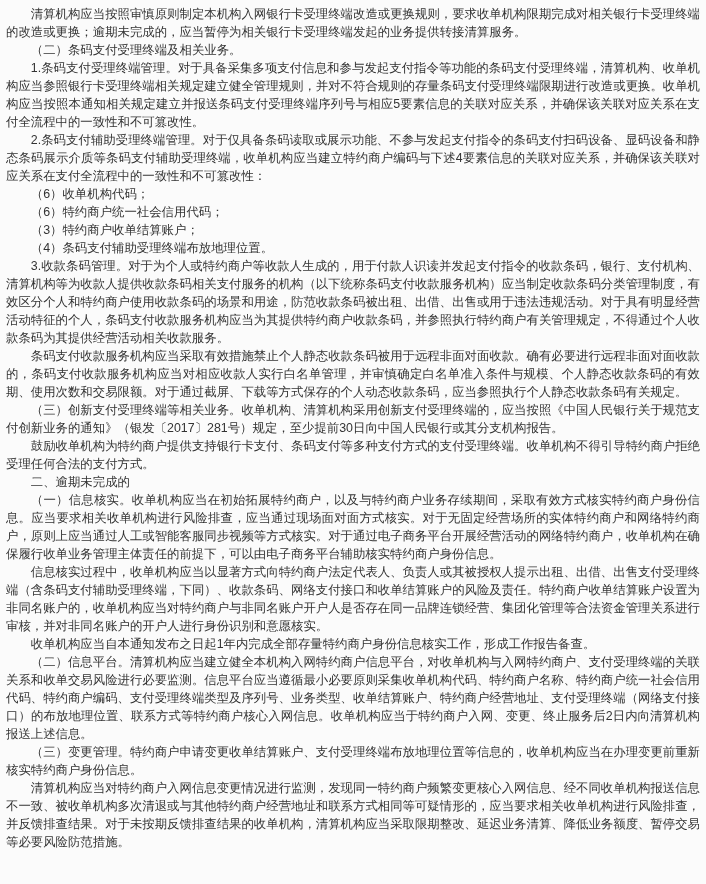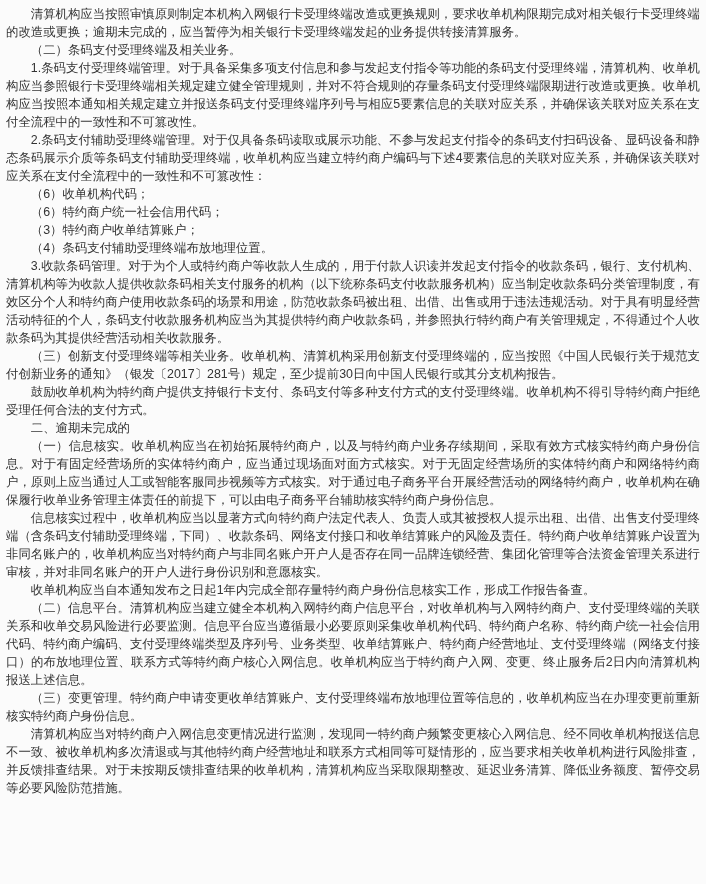--- a/index.html
+++ b/index.html
@@ -37,22 +37,23 @@
 <main class="doc-page" style="color: rgb(51, 51, 51);">
   <p>清算机构应当按照审慎原则制定本机构入网银行卡受理终端改造或更换规则，要求收单机构限期完成对相关银行卡受理终端的改造或更换；逾期未完成的，应当暂停为相关银行卡受理终端发起的业务提供转接清算服务。</p>
   <p>（二）条码支付受理终端及相关业务。</p>
   <p>1.条码支付受理终端管理。对于具备采集多项支付信息和参与发起支付指令等功能的条码支付受理终端，清算机构、收单机构应当参照银行卡受理终端相关规定建立健全管理规则，并对不符合规则的存量条码支付受理终端限期进行改造或更换。收单机构应当按照本通知相关规定建立并报送条码支付受理终端序列号与相应5要素信息的关联对应关系，并确保该关联对应关系在支付全流程中的一致性和不可篡改性。</p>
   <p>2.条码支付辅助受理终端管理。对于仅具备条码读取或展示功能、不参与发起支付指令的条码支付扫码设备、显码设备和静态条码展示介质等条码支付辅助受理终端，收单机构应当建立特约商户编码与下述4要素信息的关联对应关系，并确保该关联对应关系在支付全流程中的一致性和不可篡改性：</p>
   <p>（6）收单机构代码；</p>
   <p>（6）特约商户统一社会信用代码；</p>
   <p>（3）特约商户收单结算账户；</p>
   <p>（4）条码支付辅助受理终端布放地理位置。</p>
   <p>3.收款条码管理。对于为个人或特约商户等收款人生成的，用于付款人识读并发起支付指令的收款条码，银行、支付机构、清算机构等为收款人提供收款条码相关支付服务的机构（以下统称条码支付收款服务机构）应当制定收款条码分类管理制度，有效区分个人和特约商户使用收款条码的场景和用途，防范收款条码被出租、出借、出售或用于违法违规活动。对于具有明显经营活动特征的个人，条码支付收款服务机构应当为其提供特约商户收款条码，并参照执行特约商户有关管理规定，不得通过个人收款条码为其提供经营活动相关收款服务。</p>
+  <p>条码支付收款服务机构应当采取有效措施禁止个人静态收款条码被用于远程非面对面收款。确有必要进行远程非面对面收款的，条码支付收款服务机构应当对相应收款人实行白名单管理，并审慎确定白名单准入条件与规模、个人静态收款条码的有效期、使用次数和交易限额。对于通过截屏、下载等方式保存的个人动态收款条码，应当参照执行个人静态收款条码有关规定。</p>
   <p>（三）创新支付受理终端等相关业务。收单机构、清算机构采用创新支付受理终端的，应当按照《中国人民银行关于规范支付创新业务的通知》（银发〔2017〕281号）规定，至少提前30日向中国人民银行或其分支机构报告。</p>
   <p>鼓励收单机构为特约商户提供支持银行卡支付、条码支付等多种支付方式的支付受理终端。收单机构不得引导特约商户拒绝受理任何合法的支付方式。</p>
   <p>二、逾期未完成的</p>
-  <p>（一）信息核实。收单机构应当在初始拓展特约商户，以及与特约商户业务存续期间，采取有效方式核实特约商户身份信息。对于有固定经营场所的实体特约商户，应当通过现场面对面方式核实。对于无固定经营场所的实体特约商户和网络特约商户，原则上应当通过人工或智能客服同步视频等方式核实。对于通过电子商务平台开展经营活动的网络特约商户，收单机构在确保履行收单业务管理主体责任的前提下，可以由电子商务平台辅助核实特约商户身份信息。</p>
+  <p>（一）信息核实。收单机构应当在初始拓展特约商户，以及与特约商户业务存续期间，采取有效方式核实特约商户身份信息。应当要求相关收单机构进行风险排查，应当通过现场面对面方式核实。对于无固定经营场所的实体特约商户和网络特约商户，原则上应当通过人工或智能客服同步视频等方式核实。对于通过电子商务平台开展经营活动的网络特约商户，收单机构在确保履行收单业务管理主体责任的前提下，可以由电子商务平台辅助核实特约商户身份信息。</p>
   <p>信息核实过程中，收单机构应当以显著方式向特约商户法定代表人、负责人或其被授权人提示出租、出借、出售支付受理终端（含条码支付辅助受理终端，下同）、收款条码、网络支付接口和收单结算账户的风险及责任。特约商户收单结算账户设置为非同名账户的，收单机构应当对特约商户与非同名账户开户人是否存在同一品牌连锁经营、集团化管理等合法资金管理关系进行审核，并对非同名账户的开户人进行身份识别和意愿核实。</p>
   <p>收单机构应当自本通知发布之日起1年内完成全部存量特约商户身份信息核实工作，形成工作报告备查。</p>
   <p>（二）信息平台。清算机构应当建立健全本机构入网特约商户信息平台，对收单机构与入网特约商户、支付受理终端的关联关系和收单交易风险进行必要监测。信息平台应当遵循最小必要原则采集收单机构代码、特约商户名称、特约商户统一社会信用代码、特约商户编码、支付受理终端类型及序列号、业务类型、收单结算账户、特约商户经营地址、支付受理终端（网络支付接口）的布放地理位置、联系方式等特约商户核心入网信息。收单机构应当于特约商户入网、变更、终止服务后2日内向清算机构报送上述信息。</p>
   <p>（三）变更管理。特约商户申请变更收单结算账户、支付受理终端布放地理位置等信息的，收单机构应当在办理变更前重新核实特约商户身份信息。</p>
   <p>清算机构应当对特约商户入网信息变更情况进行监测，发现同一特约商户频繁变更核心入网信息、经不同收单机构报送信息不一致、被收单机构多次清退或与其他特约商户经营地址和联系方式相同等可疑情形的，应当要求相关收单机构进行风险排查，并反馈排查结果。对于未按期反馈排查结果的收单机构，清算机构应当采取限期整改、延迟业务清算、降低业务额度、暂停交易等必要风险防范措施。</p>
 </main>
 
 </body></html>

